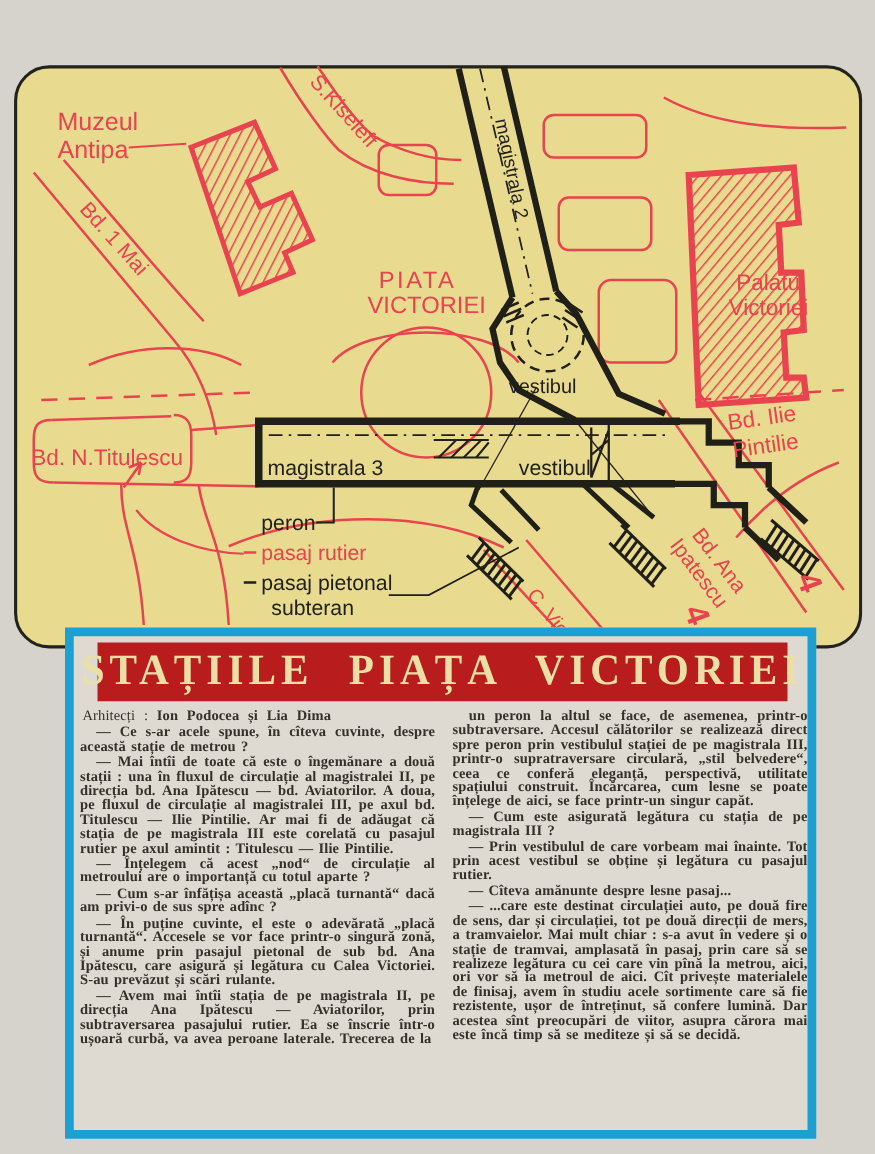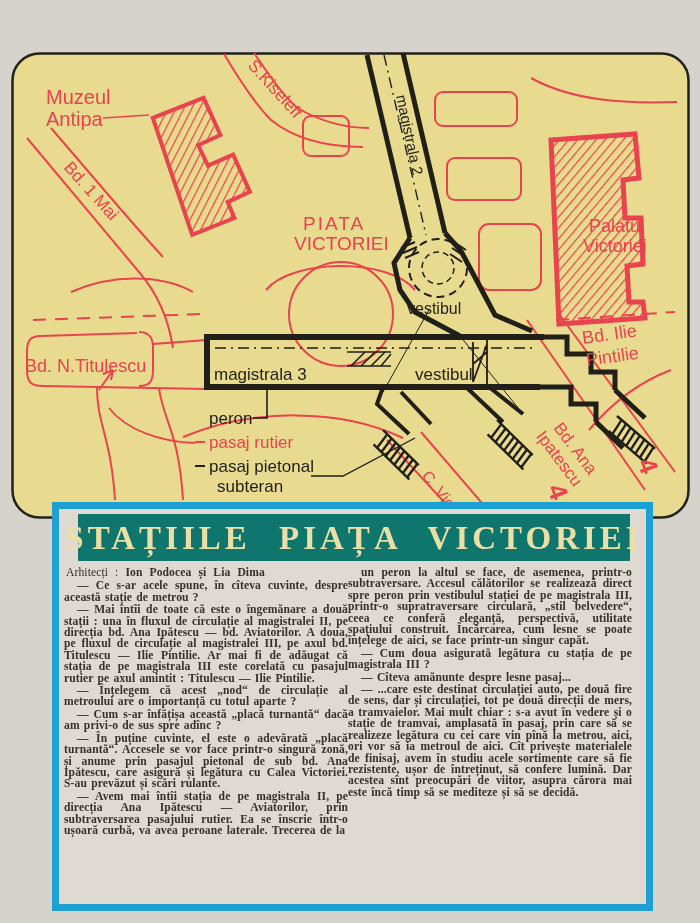--- a/index.html
+++ b/index.html
@@ -9,27 +9,27 @@
 
   
   .map-panel{position:absolute;left:11px;top:29px;width:698px;height:468px;margin-top:23px;}
   .map-panel svg{display:block;}
 
   
   .article-frame{position:absolute;left:52px;top:502px;width:601px;height:409px;
        border:7px solid #1c9fd3;box-sizing:border-box;background:#dedad2;}
 
   .title-bar{position:absolute;left:78px;top:514px;width:552px;height:47px;
-       background:#0f766e;display:flex;align-items:center;justify-content:center;}
+       background:#b91c1c;display:flex;align-items:center;justify-content:center;}
   .title-bar span{color:#ecdfa6;font-family:"Liberation Serif",serif;font-weight:700;
        font-size:33px;letter-spacing:4px;word-spacing:16px;white-space:nowrap;
        transform:scaleY(1.05);}
 
   .columns{position:absolute;left:64px;top:567px;width:582px;height:337px;
-       display:flex;overflow:hidden;}
+       display:flex;gap:14px;overflow:hidden;}
   .col{width:284px;font-family:"Liberation Serif",serif;font-weight:700;
        font-size:11.6px;line-height:11.4px;color:#35312a;text-align:justify;
        letter-spacing:0.1px;word-spacing:1.2px;}
   .col p{margin:0 0 1px 0;text-indent:13px;}
   .col p.byline{text-indent:2px;word-spacing:4px;margin-bottom:2px;}
   .byline-label{font-weight:400;}
 </style>
 </head>
 <body>
 
@@ -200,19 +200,20 @@
       <p class="byline"><span class="byline-label">Arhitecți :</span> <b>Ion Podocea și Lia Dima</b></p>
       <p>— Ce s-ar acele spune, în cîteva cuvinte, despre această stație de metrou ?</p>
       <p>— Mai întîi de toate că este o îngemănare a două stații : una în fluxul de circulație al magistralei II, pe direcția bd. Ana Ipătescu — bd. Aviatorilor. A doua, pe fluxul de circulație al magistralei III, pe axul bd. Titulescu — Ilie Pintilie. Ar mai fi de adăugat că stația de pe magistrala III este corelată cu pasajul rutier pe axul amintit : Titulescu — Ilie Pintilie.</p>
       <p>— Înțelegem că acest „nod“ de circulație al metroului are o importanță cu totul aparte ?</p>
       <p>— Cum s-ar înfățișa această „placă turnantă“ dacă am privi-o de sus spre adînc ?</p>
       <p>— În puține cuvinte, el este o adevărată „placă turnantă“. Accesele se vor face printr-o singură zonă, și anume prin pasajul pietonal de sub bd. Ana Ipătescu, care asigură și legătura cu Calea Victoriei. S-au prevăzut și scări rulante.</p>
       <p>— Avem mai întîi stația de pe magistrala II, pe direcția Ana Ipătescu — Aviatorilor, prin subtraversarea pasajului rutier. Ea se înscrie într-o ușoară curbă, va avea peroane laterale. Trecerea de la</p>
     </div>
     <div class="col">
       <p>un peron la altul se face, de asemenea, printr-o subtraversare. Accesul călătorilor se realizează direct spre peron prin vestibulul stației de pe magistrala III, printr-o supratraversare circulară, „stil belvedere“, ceea ce conferă eleganță, perspectivă, utilitate spațiului construit. Încărcarea, cum lesne se poate înțelege de aici, se face printr-un singur capăt.</p>
-      <p>— Cum doua asigurată legătura cu stația de pe magistrala III ?</p>
+      <p>— Cum este asigurată legătura cu stația de pe magistrala III ?</p>
+      <p>— Prin vestibulul de care vorbeam mai înainte. Tot prin acest vestibul se obține și legătura cu pasajul rutier.</p>
       <p>— Cîteva amănunte despre lesne pasaj...</p>
       <p>— ...care este destinat circulației auto, pe două fire de sens, dar și circulației, tot pe două direcții de mers, a tramvaielor. Mai mult chiar : s-a avut în vedere și o stație de tramvai, amplasată în pasaj, prin care să se realizeze legătura cu cei care vin pînă la metrou, aici, ori vor să ia metroul de aici. Cît privește materialele de finisaj, avem în studiu acele sortimente care să fie rezistente, ușor de întreținut, să confere lumină. Dar acestea sînt preocupări de viitor, asupra cărora mai este încă timp să se mediteze și să se decidă.</p>
     </div>
   </div>
 
 </div>
 
 </body></html>

